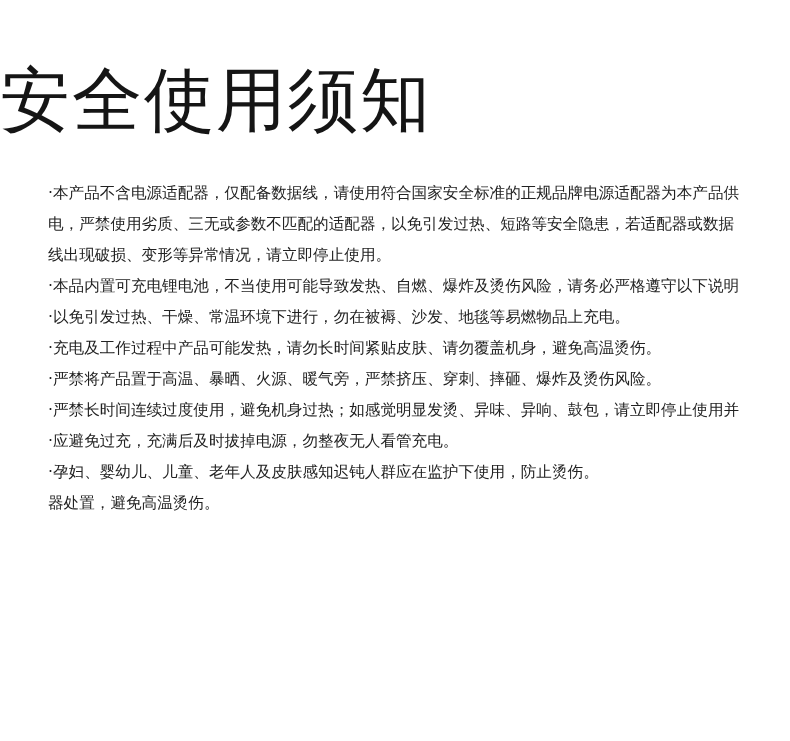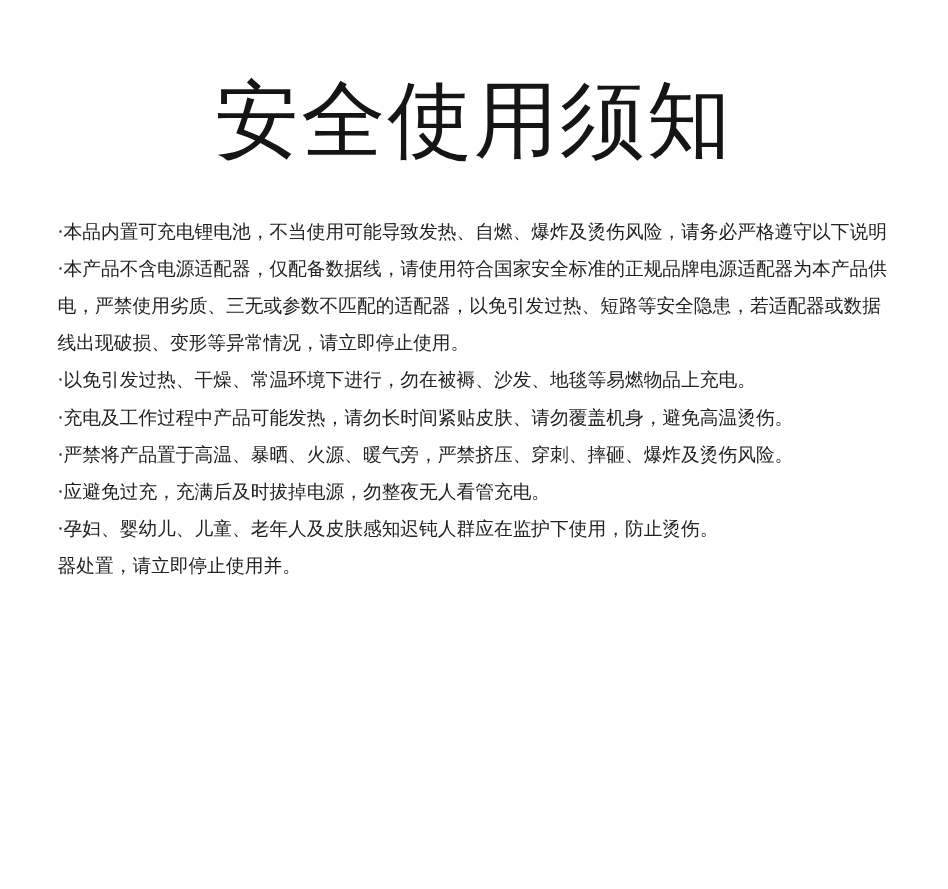--- a/index.html
+++ b/index.html
@@ -13,21 +13,21 @@
       position: relative;
       overflow: hidden;
       font-family: "DejaVu Sans", "Liberation Sans", sans-serif;
       color: #1a1a1a;
     }
     .title {
       position: absolute;
       left: 0;
       top: 60px;
       width: 790px;
-      text-align: center;
+      text-align: left;
       font-size: 70px;
       line-height: 80px;
       font-weight: 500;
       letter-spacing: 2px;
       color: #151515;
     }
     .notice-list {
       position: absolute;
       left: 48px;
       top: 178px;
@@ -41,40 +41,41 @@
       color: #222222;
     }
   </style>
 </head>
 <body>
 
 <div class="title">安全使用须知</div>
 
 <div class="notice-list">
   <div>
-    <div class="line">·本品内置可充电锂电池，不当使用可能导致发热、自燃、爆炸及烫伤风险，请务必严格遵守以下说明</div>
-  </div>
-  <div>
     <div class="line">·本产品不含电源适配器，仅配备数据线，请使用符合国家安全标准的正规品牌电源适配器为本产品供</div>
     <div class="line">电，严禁使用劣质、三无或参数不匹配的适配器，以免引发过热、短路等安全隐患，若适配器或数据</div>
     <div class="line">线出现破损、变形等异常情况，请立即停止使用。</div>
+  </div>
+  <div>
+    <div class="line">·本品内置可充电锂电池，不当使用可能导致发热、自燃、爆炸及烫伤风险，请务必严格遵守以下说明</div>
   </div>
   <div>
     <div class="line">·以免引发过热、干燥、常温环境下进行，勿在被褥、沙发、地毯等易燃物品上充电。</div>
   </div>
   <div>
     <div class="line">·充电及工作过程中产品可能发热，请勿长时间紧贴皮肤、请勿覆盖机身，避免高温烫伤。</div>
   </div>
   <div>
     <div class="line">·严禁将产品置于高温、暴晒、火源、暖气旁，严禁挤压、穿刺、摔砸、爆炸及烫伤风险。</div>
   </div>
   <div>
+    <div class="line">·严禁长时间连续过度使用，避免机身过热；如感觉明显发烫、异味、异响、鼓包，请立即停止使用并</div>
   </div>
   <div>
     <div class="line">·应避免过充，充满后及时拔掉电源，勿整夜无人看管充电。</div>
   </div>
   <div>
     <div class="line">·孕妇、婴幼儿、儿童、老年人及皮肤感知迟钝人群应在监护下使用，防止烫伤。</div>
   </div>
   <div>
-    <div class="line">器处置，请立即停止使用并。</div>
+    <div class="line">器处置，避免高温烫伤。</div>
   </div>
 </div>
 
 </body></html>

